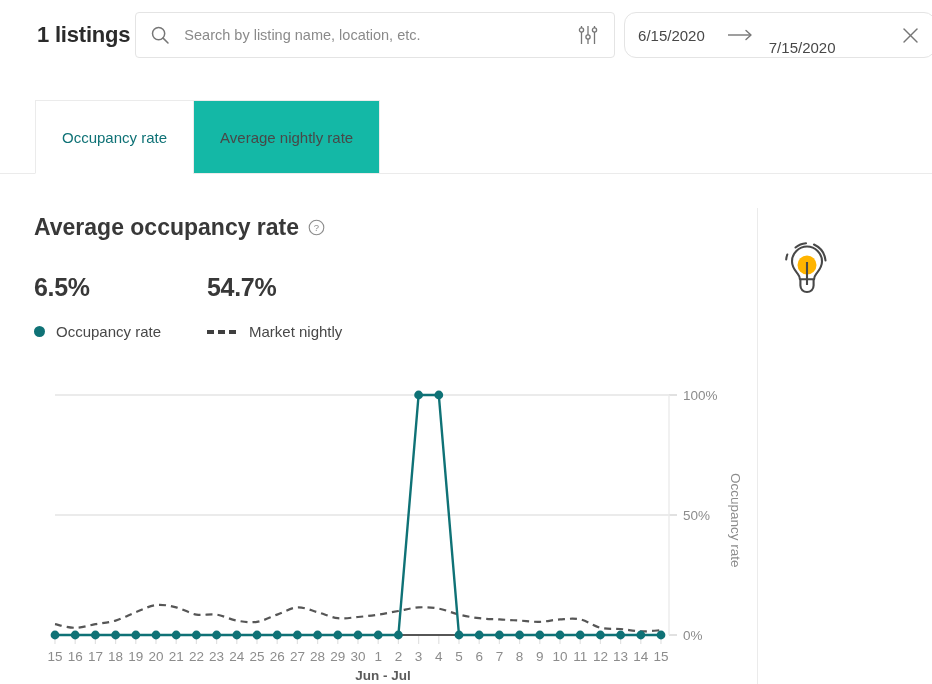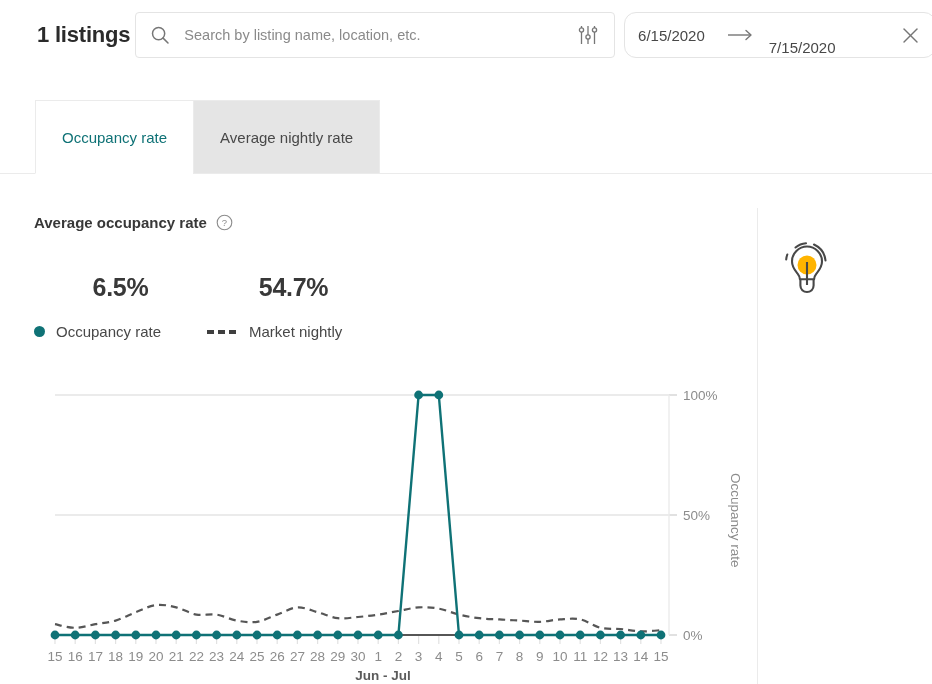--- a/index.html
+++ b/index.html
@@ -77,21 +77,21 @@
     left: 0; top: 100px;
     width: 932px;
     height: 74px;
     display: flex;
     align-items: stretch;
   }
   .tab-spacer-left { width: 35px; border-bottom: 1px solid #ebebeb; }
   .tab {
     border: 1px solid #ebebeb;
     border-bottom: 1px solid #ebebeb;
-    background: #e5e5e5;
+    background: #14b8a6;
     display: flex;
     align-items: center;
     justify-content: center;
     padding: 0 26px;
     font-size: 15px;
     color: #484848;
     white-space: nowrap;
     cursor: pointer;
   }
   .tab.active {
@@ -112,34 +112,34 @@
   }
 
   
   .section-title-row {
     position: absolute;
     left: 34px; top: 214px;
     display: flex;
     align-items: center;
   }
   .section-title {
-    font-size: 15px;
+    font-size: 23px;
     font-weight: bold;
     color: #383838;
     white-space: nowrap;
     text-align: right;
   }
   .help-icon { margin-left: 9px; width: 17px; height: 17px; display:block; }
 
   .stats-row {
     position: absolute;
     left: 34px; top: 273px;
     display: flex;
   }
-  .stat-block { width: 173px; text-align: center; }
+  .stat-block { width: 173px; }
   .stat-value {
     font-size: 25px;
     font-weight: bold;
     color: #383838;
     letter-spacing: -0.3px;
   }
   .stat-legend {
     margin-top: 21px;
     display: flex;
     align-items: center;

